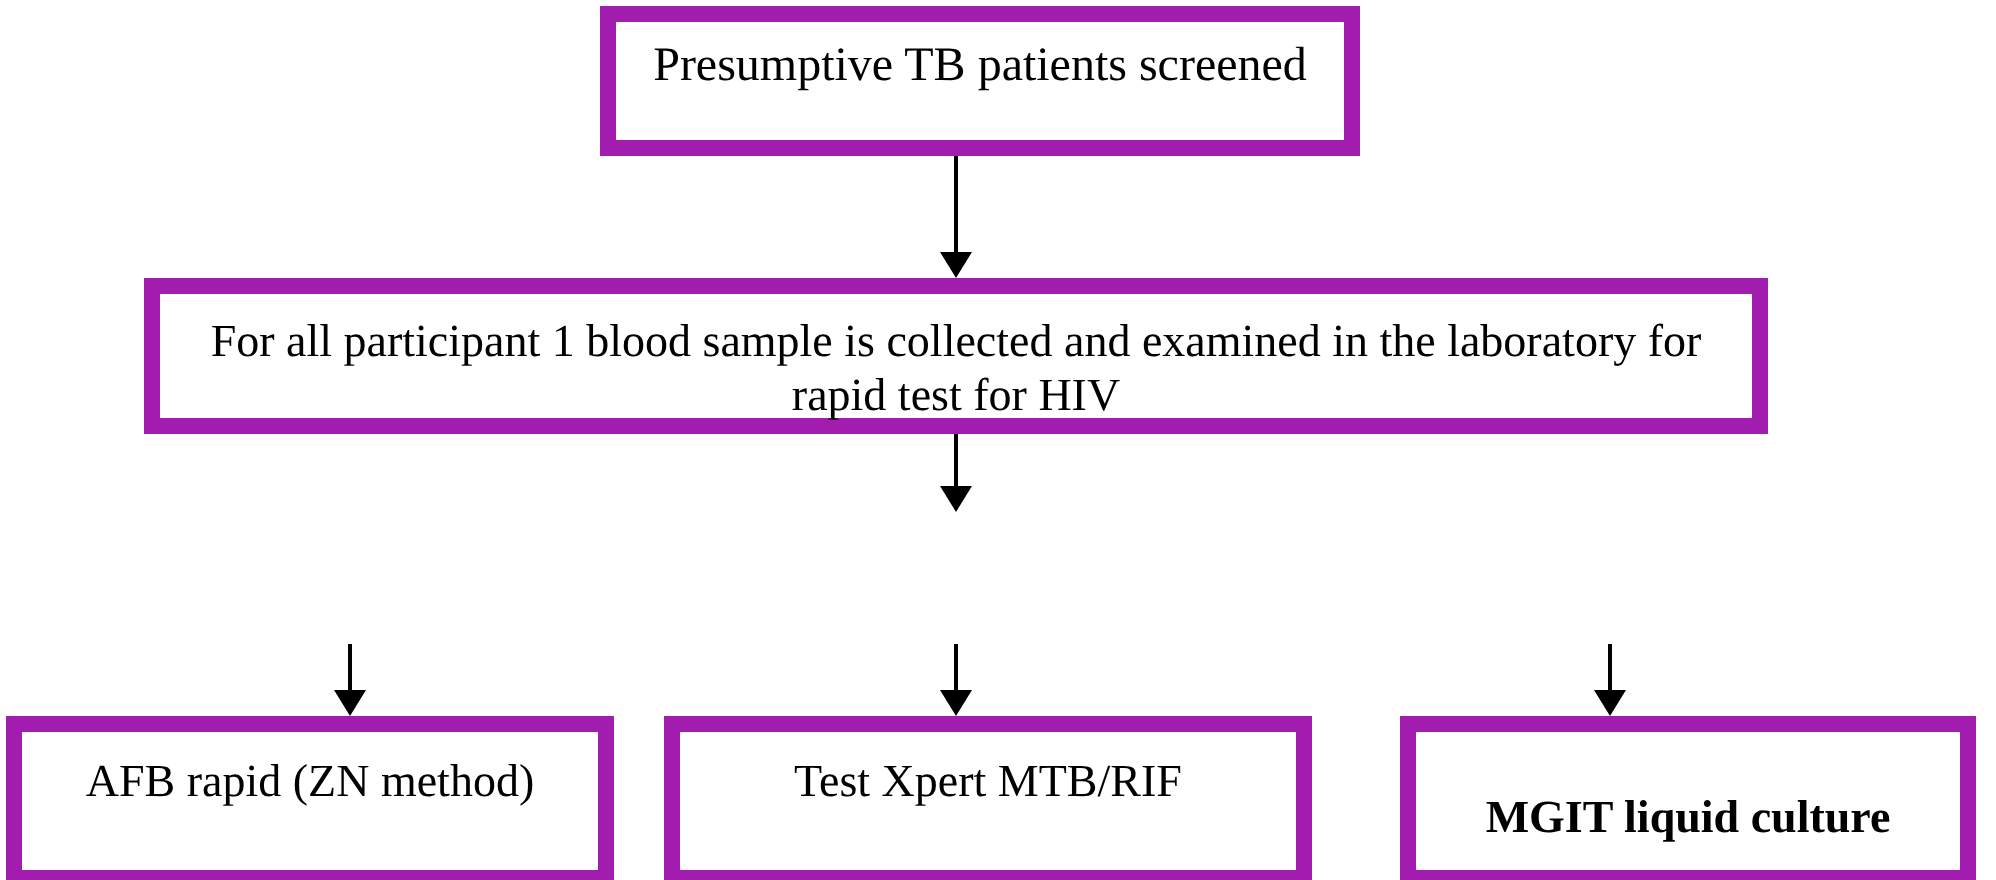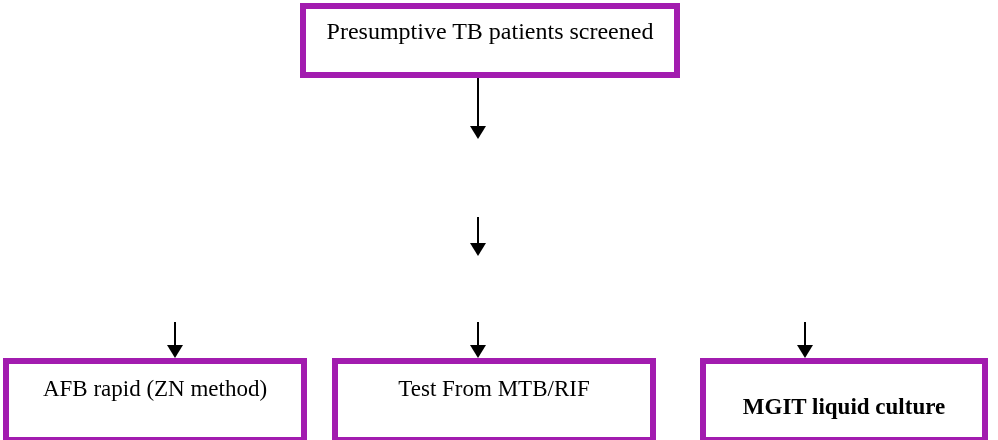--- a/index.html
+++ b/index.html
@@ -11,21 +11,21 @@
     position: relative;
     width: 998px;
     height: 440px;
     background: #ffffff;
     overflow: hidden;
     font-family: "Liberation Serif", "DejaVu Serif", serif;
   }
   .node {
     position: absolute;
     box-sizing: border-box;
-    border: 6px solid #a21caf;
+    border: 8px solid #a21caf;
     background: #ffffff;
     color: #000000;
     text-align: center;
     line-height: 1.18;
   }
   .node .txt {
     position: absolute;
     left: 8px;
     right: 8px;
     top: 6px;
@@ -95,20 +95,23 @@
 
   <div class="node" id="node-screened">
     <span class="txt">Presumptive TB patients screened</span>
   </div>
 
   <div class="arrow" id="arrow-screened-to-blood">
     <span class="shaft"></span>
     <span class="head"></span>
   </div>
 
+  <div class="node" id="node-blood">
+    <span class="txt">For all participant 1 blood sample is collected and examined in the laboratory for rapid test for HIV</span>
+  </div>
 
   <div class="arrow" id="arrow-blood-to-sputum">
     <span class="shaft"></span>
     <span class="head"></span>
   </div>
 
 
   <div class="arrow" id="arrow-sputum-to-afb">
     <span class="shaft"></span>
     <span class="head"></span>
@@ -122,20 +125,20 @@
   <div class="arrow" id="arrow-sputum-to-mgit">
     <span class="shaft"></span>
     <span class="head"></span>
   </div>
 
   <div class="node" id="node-afb">
     <span class="txt">AFB rapid (ZN method)</span>
   </div>
 
   <div class="node" id="node-xpert">
-    <span class="txt">Test From MTB/RIF</span>
+    <span class="txt">Test Xpert MTB/RIF</span>
   </div>
 
   <div class="node" id="node-mgit">
     <span class="txt">MGIT liquid culture</span>
   </div>
 
 </div>
 
 </body></html>

